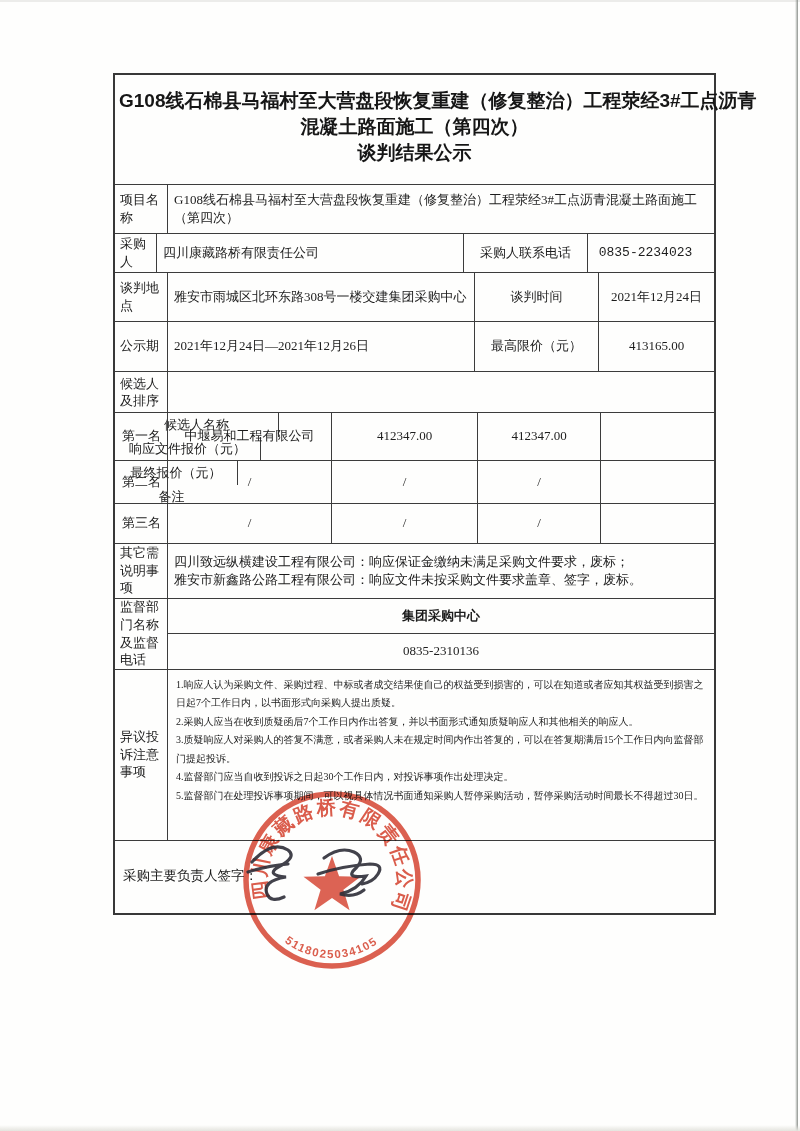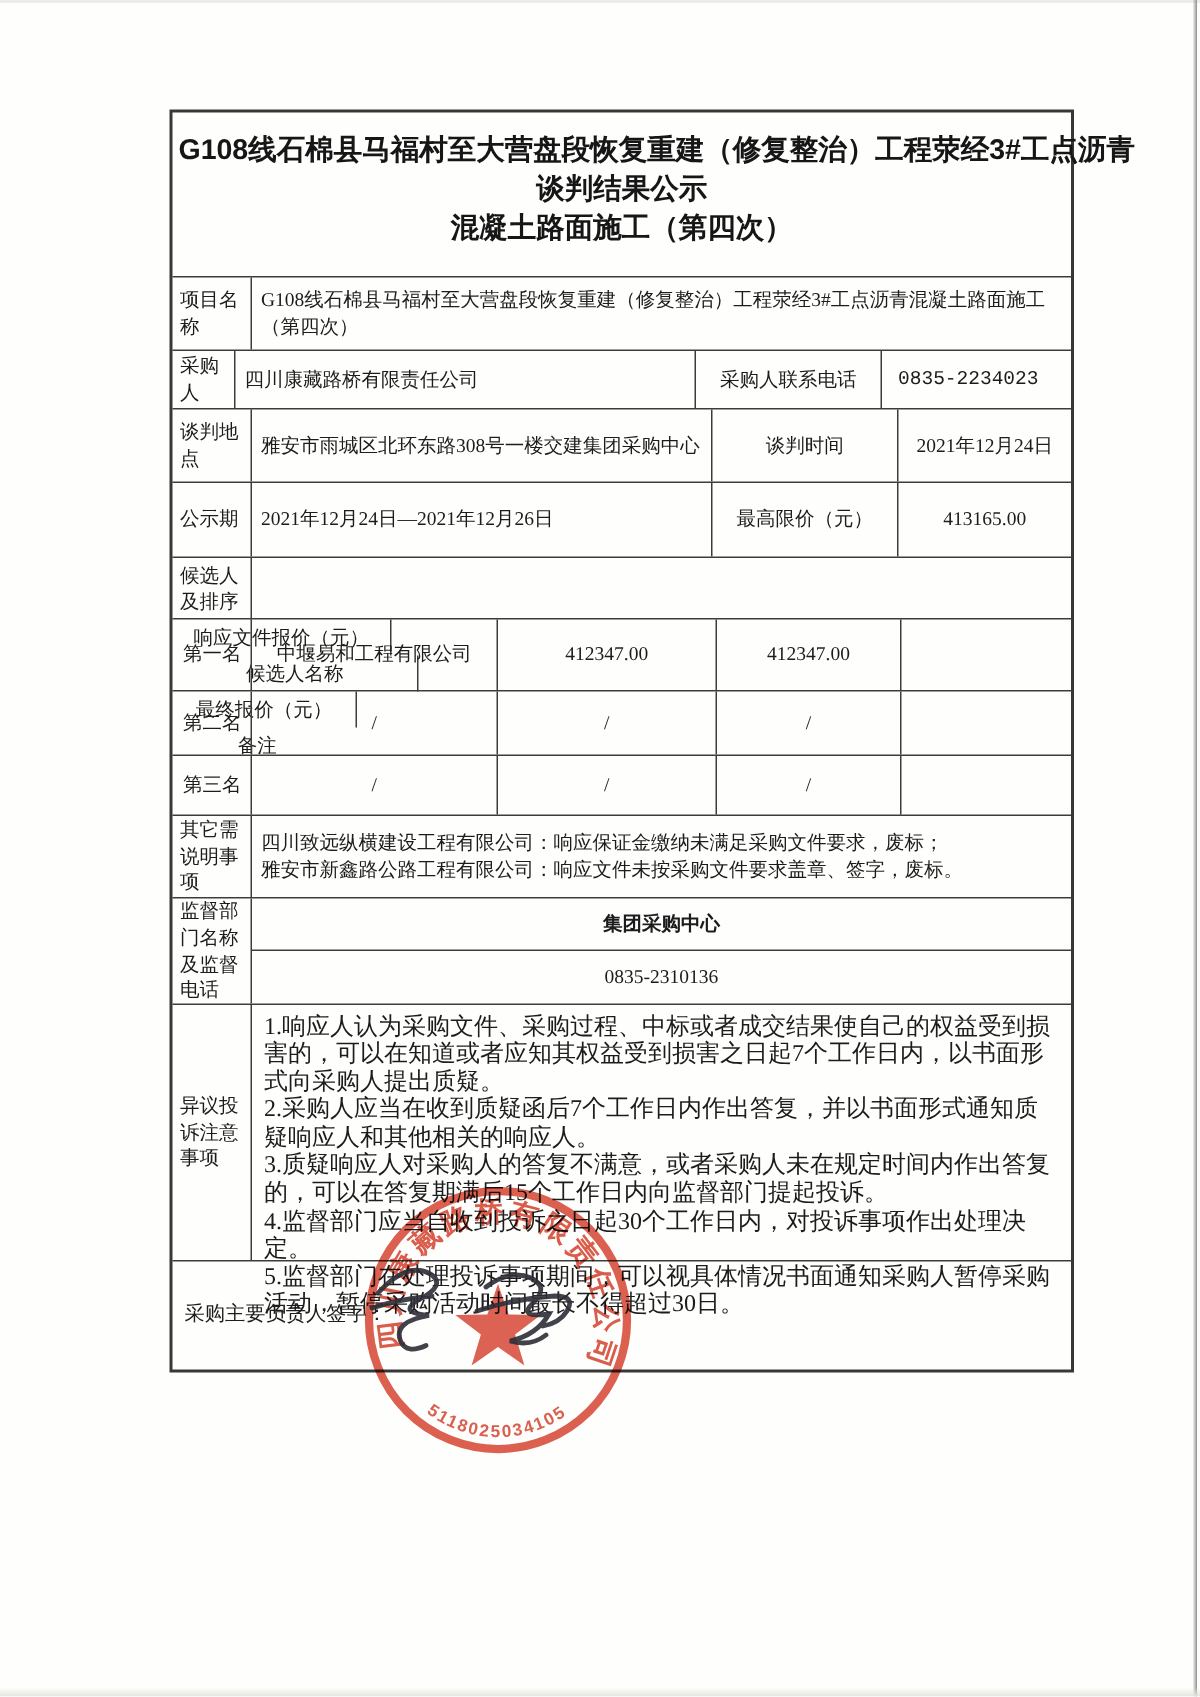--- a/index.html
+++ b/index.html
@@ -27,21 +27,21 @@
   .ctr{justify-content:center;text-align:center;}
   .lbl{padding-left:5px;padding-right:4px;}
 
   .title-row{display:block;text-align:center;padding:13px 4px 0 4px;
     font-family:"Liberation Sans","DejaVu Sans",sans-serif;
     font-weight:700;font-size:19px;line-height:26px;color:#161616;
     border-bottom:1.5px solid #3c3c3c;}
   .title-row div{white-space:nowrap;}
   .notes-cell{display:flex;flex-direction:column;justify-content:center;
     align-items:flex-start;}
-  .obj-cell{display:block;padding:6px 8px 4px 8px;font-size:16px;line-height:18.6px;font-family:Liberation Serif, serif;}
+  .obj-cell{display:block;padding:6px 8px 4px 8px;font-size:10px;line-height:18.6px;font-family:Liberation Serif, serif;}
   .split{display:flex;flex-direction:column;padding:0;align-items:stretch;text-align:right;}
   .split .half{flex:1;display:flex;align-items:center;justify-content:center;}
   .split .half.top{border-bottom:1.5px solid #3c3c3c;}
 
   .sig-row{padding-left:8px;font-size:13.5px;}
 
   .seal{position:absolute;left:232px;top:780px;width:200px;height:200px;
     mix-blend-mode:multiply;opacity:.93;}
   .seal text{font-family:"Liberation Sans","DejaVu Sans",sans-serif;font-weight:700;}
   .signature{position:absolute;left:238px;top:828px;width:190px;height:80px;}
@@ -50,22 +50,22 @@
 <body>
 
 <div class="edge-top"></div>
 <div class="edge-right"></div>
 <div class="edge-bottom"></div>
 
 <div class="tbl">
 
   <div class="title-row" style="height:95.5px;">
     <div>G108线石棉县马福村至大营盘段恢复重建（修复整治）工程荥经3#工点沥青</div>
+    <div>混凝土路面施工（第四次）</div>
     <div>谈判结果公示</div>
-    <div>混凝土路面施工（第四次）</div>
   </div>
 
   <div class="r" style="height:48px;">
     <div class="c lbl" style="width:53px;">项目名称</div>
     <div class="c end" style="width:546px;">G108线石棉县马福村至大营盘段恢复重建（修复整治）工程荥经3#工点沥青混凝土路面施工（第四次）</div>
   </div>
 
   <div class="r" style="height:38px;">
     <div class="c lbl" style="width:42px;">采购人</div>
     <div class="c" style="width:307px;">四川康藏路桥有限责任公司</div>
@@ -82,22 +82,22 @@
 
   <div class="r" style="height:49px;">
     <div class="c lbl" style="width:53px;">公示期</div>
     <div class="c" style="width:307px;">2021年12月24日—2021年12月26日</div>
     <div class="c ctr" style="width:124px;">最高限价（元）</div>
     <div class="c ctr end" style="width:115px;">413165.00</div>
   </div>
 
   <div class="r" style="height:40px;flex-direction:column;">
     <div class="c lbl" style="width:53px;">候选人及排序</div>
+    <div class="c ctr" style="width:164px;">候选人名称</div>
     <div class="c ctr" style="width:146px;">响应文件报价（元）</div>
-    <div class="c ctr" style="width:164px;">候选人名称</div>
     <div class="c ctr" style="width:123px;">最终报价（元）</div>
     <div class="c ctr end" style="width:113px;">备注</div>
   </div>
 
   <div class="r" style="height:47px;">
     <div class="c ctr lbl" style="width:53px;">第一名</div>
     <div class="c ctr" style="width:164px;">中堰易和工程有限公司</div>
     <div class="c ctr" style="width:146px;">412347.00</div>
     <div class="c ctr" style="width:123px;">412347.00</div>
     <div class="c ctr end" style="width:113px;"></div>

